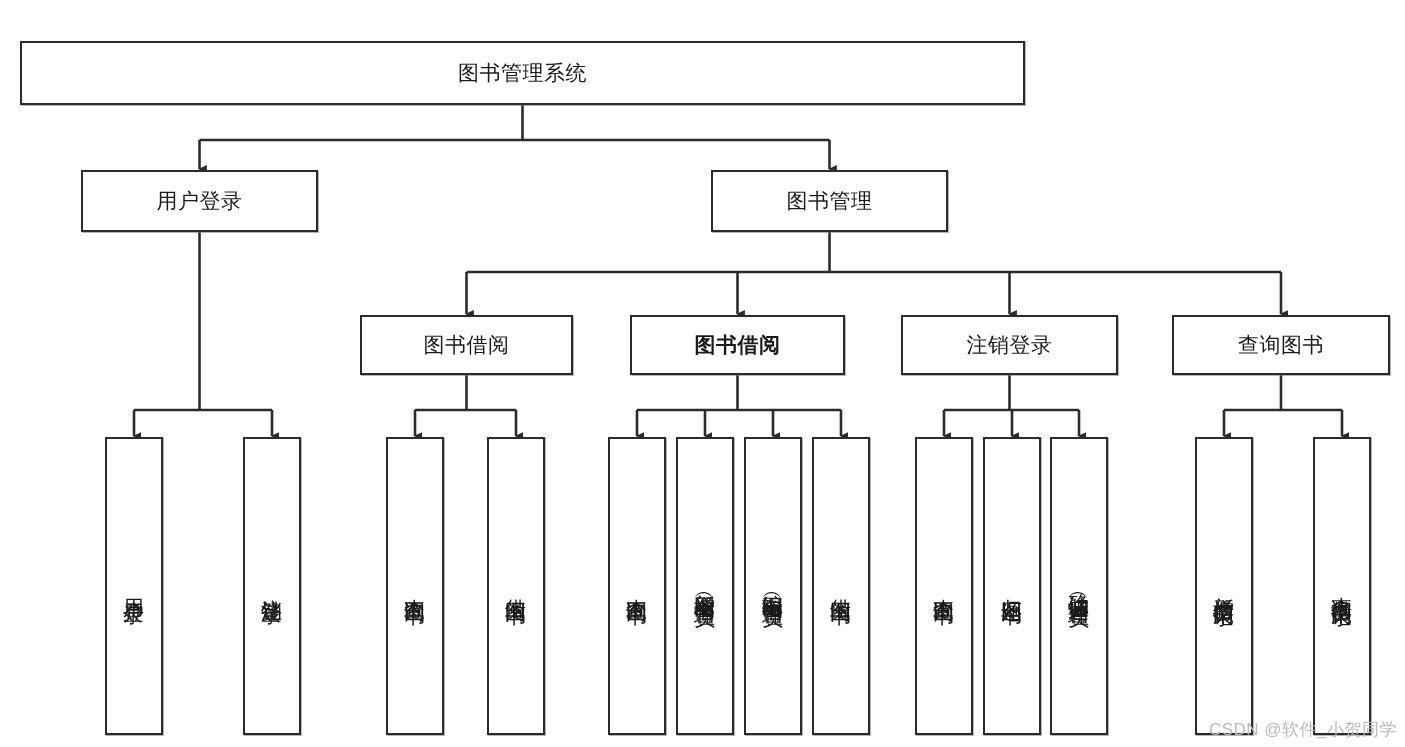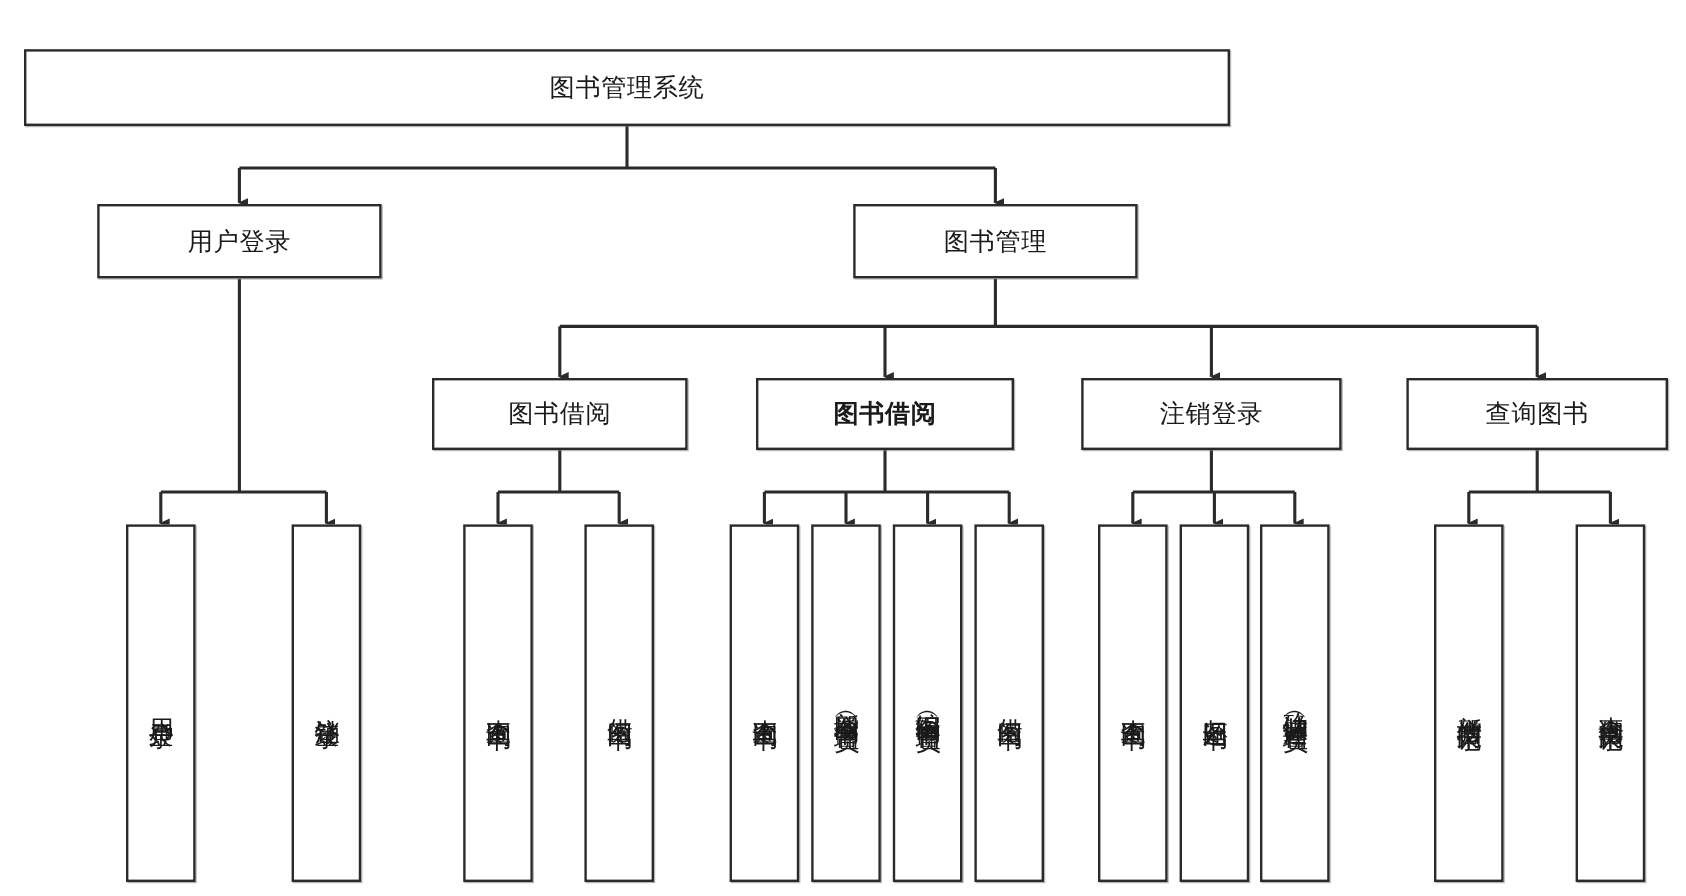--- a/index.html
+++ b/index.html
@@ -173,13 +173,14 @@
       <div class="node-box" style="left: 1050px; top: 437px; width: 58px; height: 298px;">
         <div class="node-label-v">确认归还（管理员）</div>
       </div>
       <div class="node-box" style="left: 1195px; top: 437px; width: 58px; height: 298px;">
         <div class="node-label-v">新增借阅记录</div>
       </div>
       <div class="node-box" style="left: 1313px; top: 437px; width: 58px; height: 298px;">
         <div class="node-label-v">查询借阅记录</div>
       </div>
     </div>
+  <div class="watermark">CSDN @软件_小贺同学</div>
 </div>
 
 </body></html>

